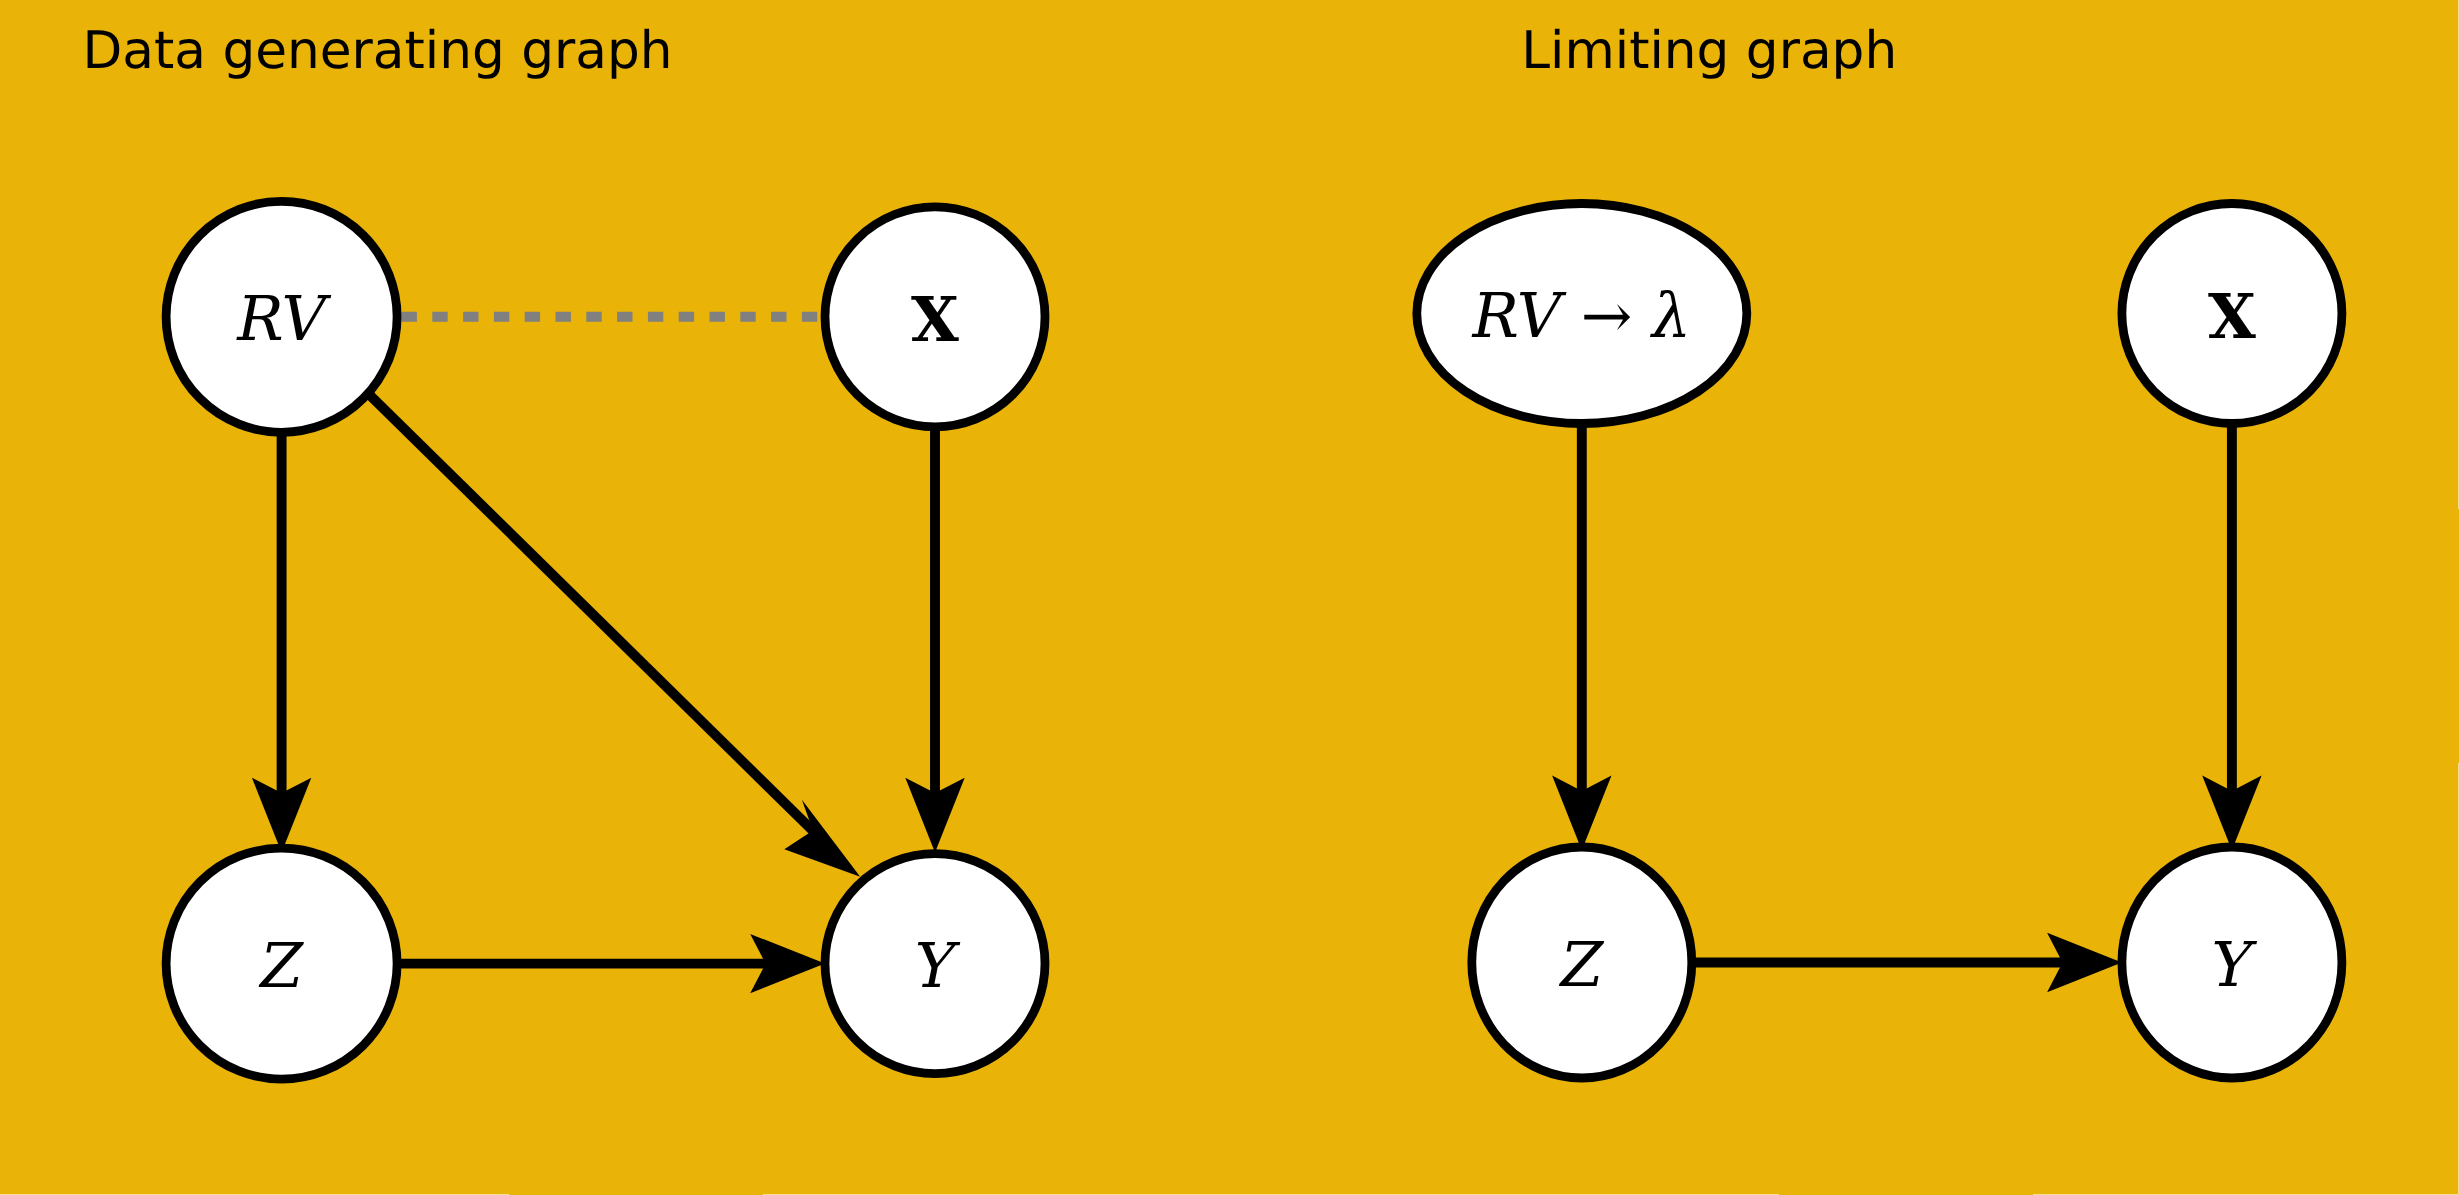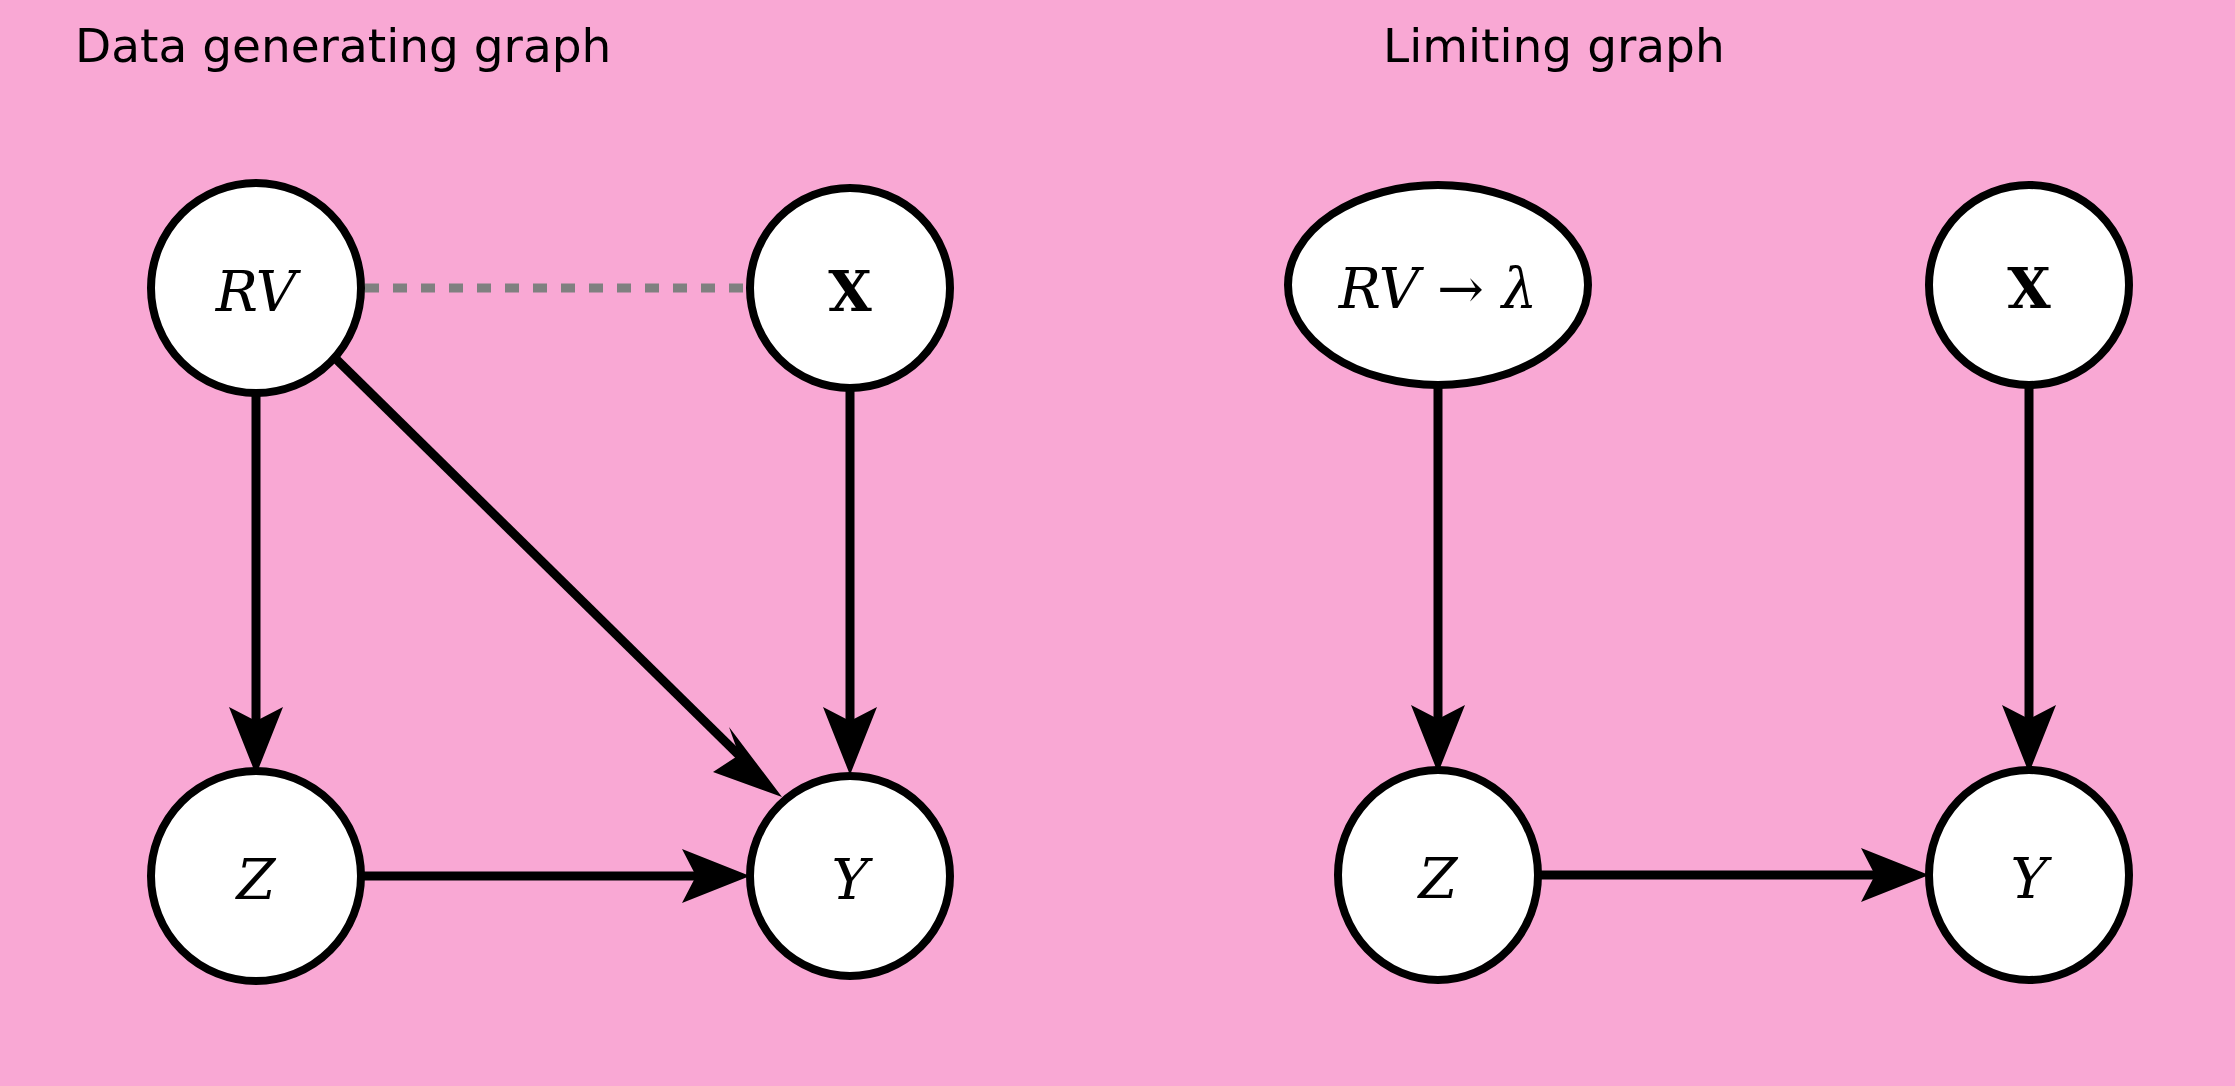--- a/index.html
+++ b/index.html
@@ -10,21 +10,21 @@
   body {
     width: 2235px;
     height: 1086px;
     font-family: "Liberation Sans", sans-serif;
     overflow: hidden;
   }
   #figure {
     position: relative;
     width: 2235px;
     height: 1086px;
-    background: #f9a8d4;
+    background: #eab308;
   }
   svg#diagram {
     display: block;
     width: 2235px;
     height: 1086px;
   }
   .panel-title {
     font-family: "DejaVu Sans", sans-serif;
     font-size: 47px;
     fill: #000000;

